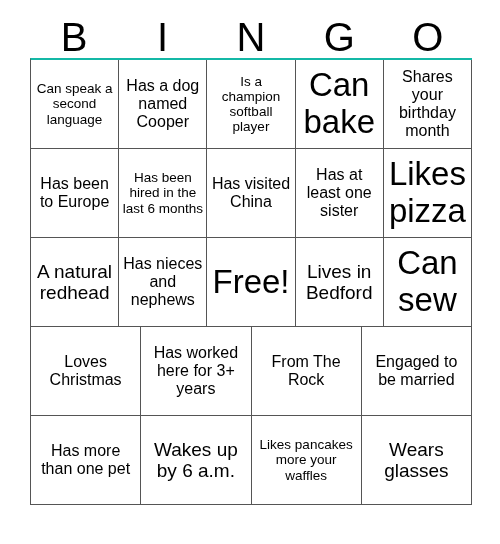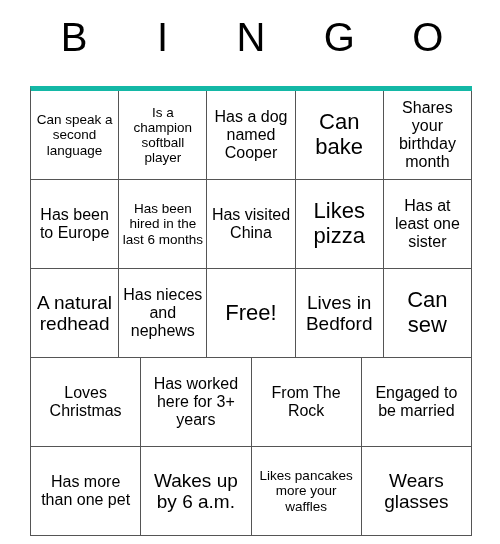--- a/index.html
+++ b/index.html
@@ -39,23 +39,22 @@
     line-height: 42px;
     font-weight: 400;
     letter-spacing: 0px;
     color: #000000;
   }
 
   .grid {
     width: 442px;
     margin-left: 30px;
     border-left: 1px solid #555555;
-    border-top: 5px solid #14b8a6;
+    border-top: 2px solid #14b8a6;
     box-sizing: border-box;
-    margin-top: 28px;
   }
 
   .grid-row {
     display: flex;
     width: 100%;
   }
 
   .cell {
     flex: 1 1 0;
     width: 88.4px;
@@ -73,21 +72,21 @@
 
   .cell-text {
     display: block;
     width: 100%;
     line-height: 1.12;
     word-wrap: break-word;
     hyphens: none;
   }
 
   
-  .size-xl .cell-text { font-size: 22px; }
+  .size-xl .cell-text { font-size: 33px; }
   .size-lg .cell-text { font-size: 16px; }
   .size-md .cell-text { font-size: 19px; }
   .size-sm .cell-text { font-size: 16px; }
   .size-xs .cell-text { font-size: 13.5px; }
 </style>
 </head>
 <body>
 
 <div class="bingo-card">
 
@@ -98,49 +97,49 @@
     <div class="header-cell">G</div>
     <div class="header-cell">O</div>
   </div>
 
   <div class="grid">
 
     <div class="grid-row">
       <div class="cell size-xs">
           <span class="cell-text">Can speak a second language</span>
         </div>
+      <div class="cell size-sm">
+          <span class="cell-text">Has a dog named Cooper</span>
+        </div>
       <div class="cell size-xs">
           <span class="cell-text">Is a champion softball player</span>
-        </div>
-      <div class="cell size-sm">
-          <span class="cell-text">Has a dog named Cooper</span>
         </div>
       <div class="cell size-xl">
           <span class="cell-text">Can bake</span>
         </div>
       <div class="cell size-sm">
           <span class="cell-text">Shares your birthday month</span>
         </div>
     </div>
 
     <div class="grid-row">
       <div class="cell size-lg">
           <span class="cell-text">Has been to Europe</span>
         </div>
       <div class="cell size-xs">
           <span class="cell-text">Has been hired in the last 6 months</span>
         </div>
       <div class="cell size-lg">
           <span class="cell-text">Has visited China</span>
         </div>
+      <div class="cell size-sm">
+          <span class="cell-text">Has at least one sister</span>
+        </div>
       <div class="cell size-xl">
           <span class="cell-text">Likes pizza</span>
-        </div>
-      <div class="cell size-sm">
-          <span class="cell-text">Has at least one sister</span>
         </div>
     </div>
 
     <div class="grid-row">
       <div class="cell size-md">
           <span class="cell-text">A natural redhead</span>
         </div>
       <div class="cell size-sm">
           <span class="cell-text">Has nieces and nephews</span>
         </div>

